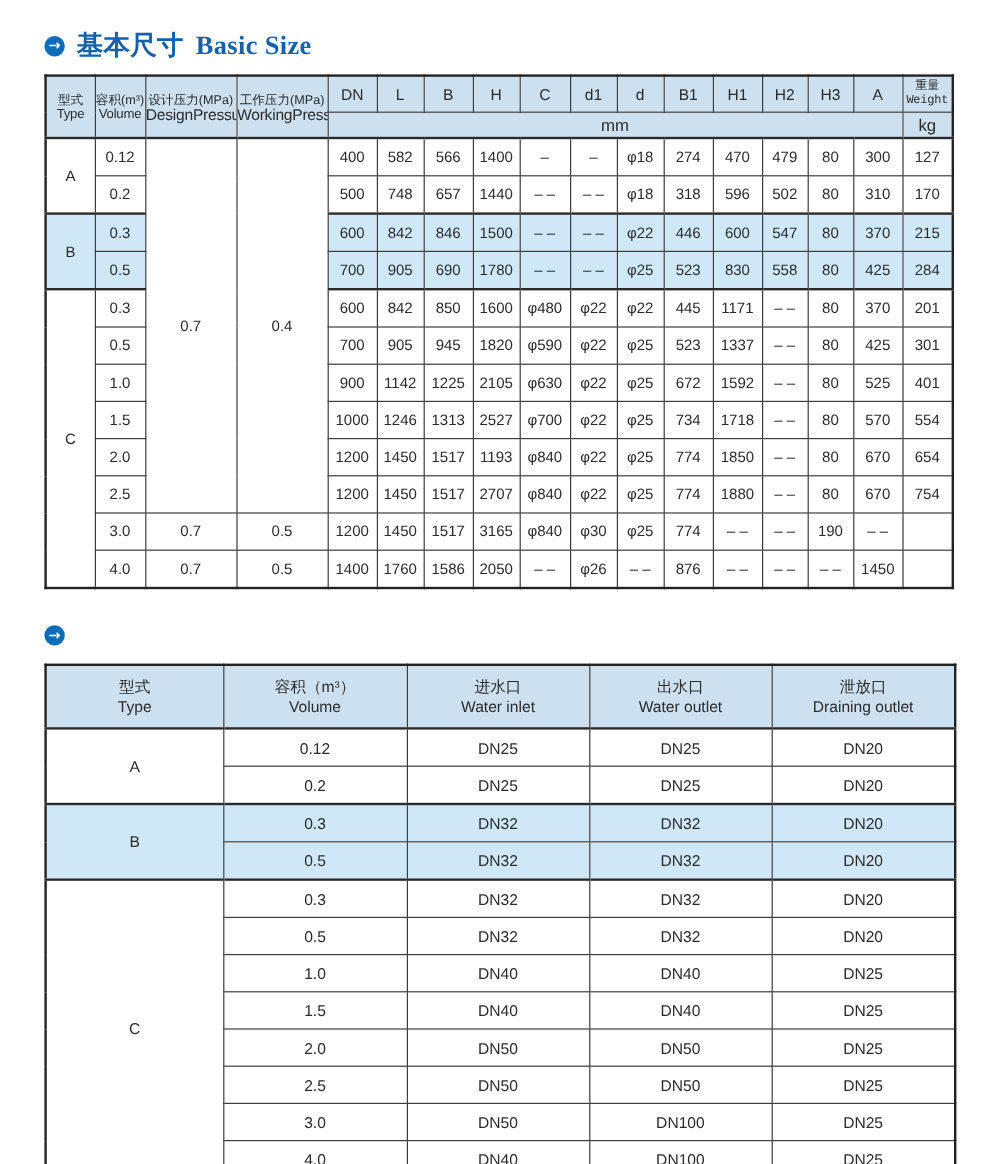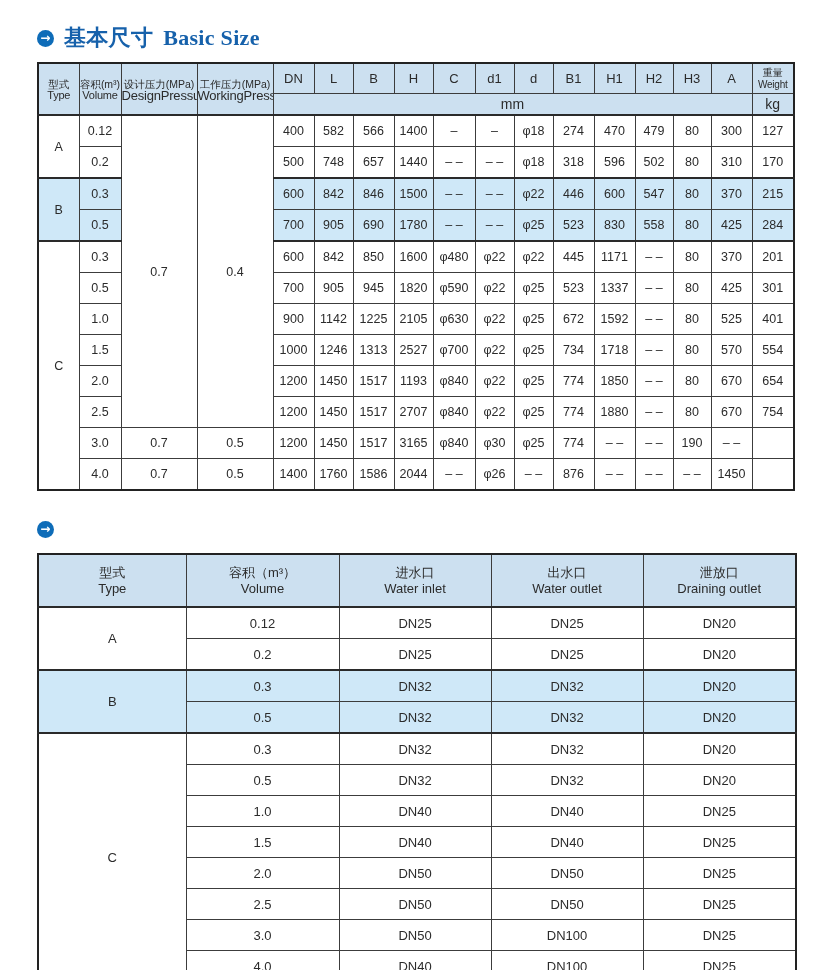--- a/index.html
+++ b/index.html
@@ -56,21 +56,21 @@
   }
   thead th { background: #cce0f0; font-weight: normal; }
 
   
   .t1 { width: 756px; font-size: 12.5px; }
   .t1 thead tr.hr1 th { height: 29px; font-size: 13px; }
   .t1 thead tr.hr2 th { height: 20px; font-size: 14px; }
   .t1 tbody td { height: 30px; }
   .t1 th .zh { display: block; font-size: 10.5px; line-height: 12px; }
   .t1 th .en { display: block; font-size: 13px; line-height: 11px; letter-spacing: -0.2px; }
-  .t1 th.small2 { font-size: 10px; line-height: 11px; }
+  .t1 th.small2 { font-size: 10px; line-height: 11px; font-family: Liberation Mono, monospace; }
   .hl-bg { background: #cfe8f8; }
   tr.sec-top td { border-top: 2px solid #2a2a2a; }
 
   
   .t2 { width: 758px; font-size: 13px; }
   .t2 thead th { height: 51px; }
   .t2 th .zh { display: block; font-size: 13px; line-height: 17px; }
   .t2 th .en { display: block; font-size: 13px; line-height: 16px; }
   .t2 tbody td { height: 30px; }
 
@@ -331,21 +331,21 @@
           <td>– –</td>
           <td></td>
         </tr>
         <tr>
           <td>4.0</td>
           <td>0.7</td>
           <td>0.5</td>
           <td>1400</td>
           <td>1760</td>
           <td>1586</td>
-          <td>2044</td>
+          <td>2050</td>
           <td>– –</td>
           <td>φ26</td>
           <td>– –</td>
           <td>876</td>
           <td>– –</td>
           <td>– –</td>
           <td>– –</td>
           <td>1450</td>
           <td></td>
         </tr>

